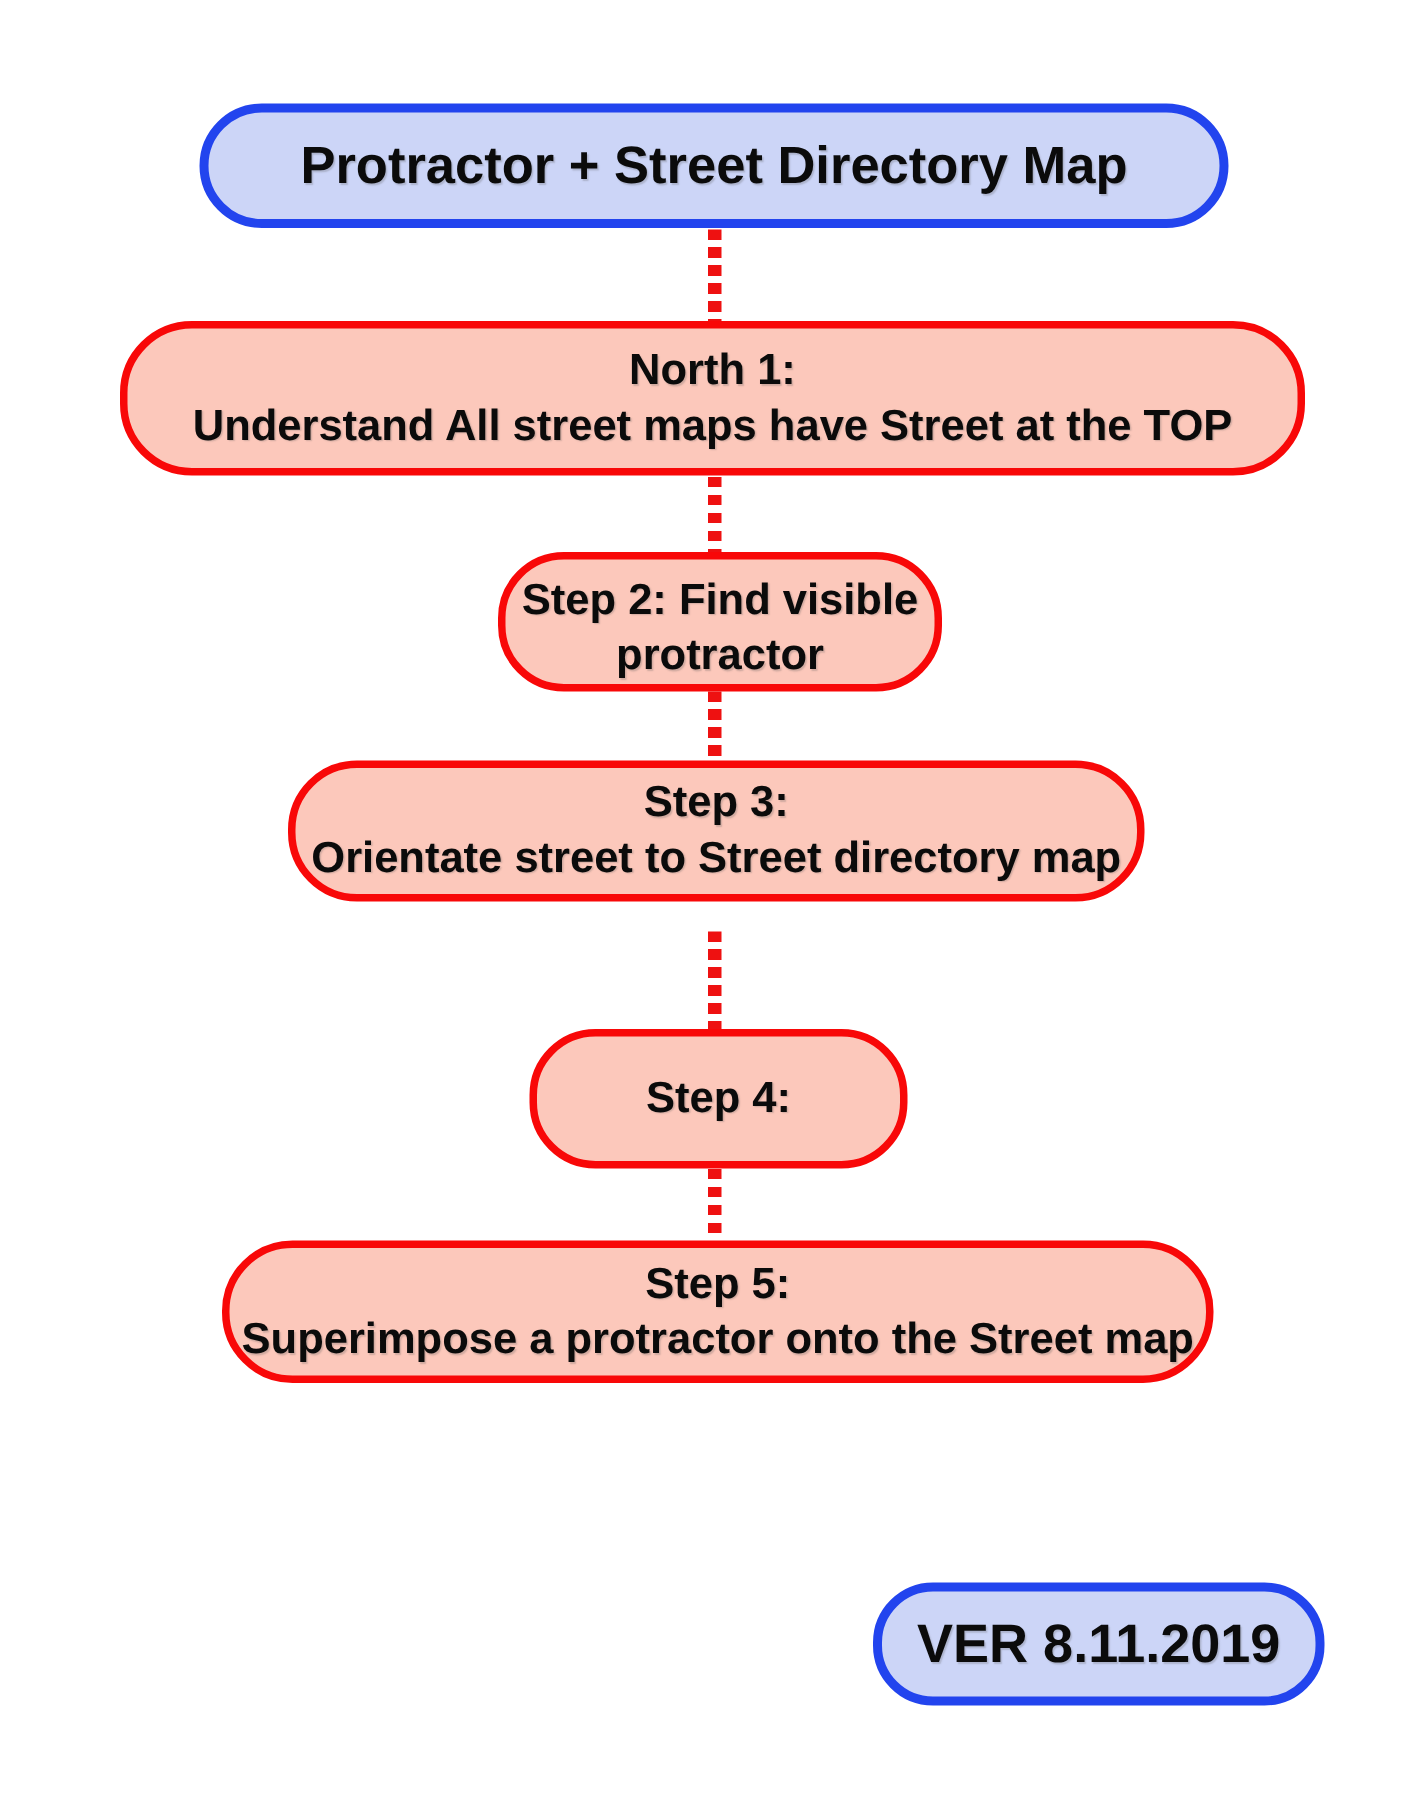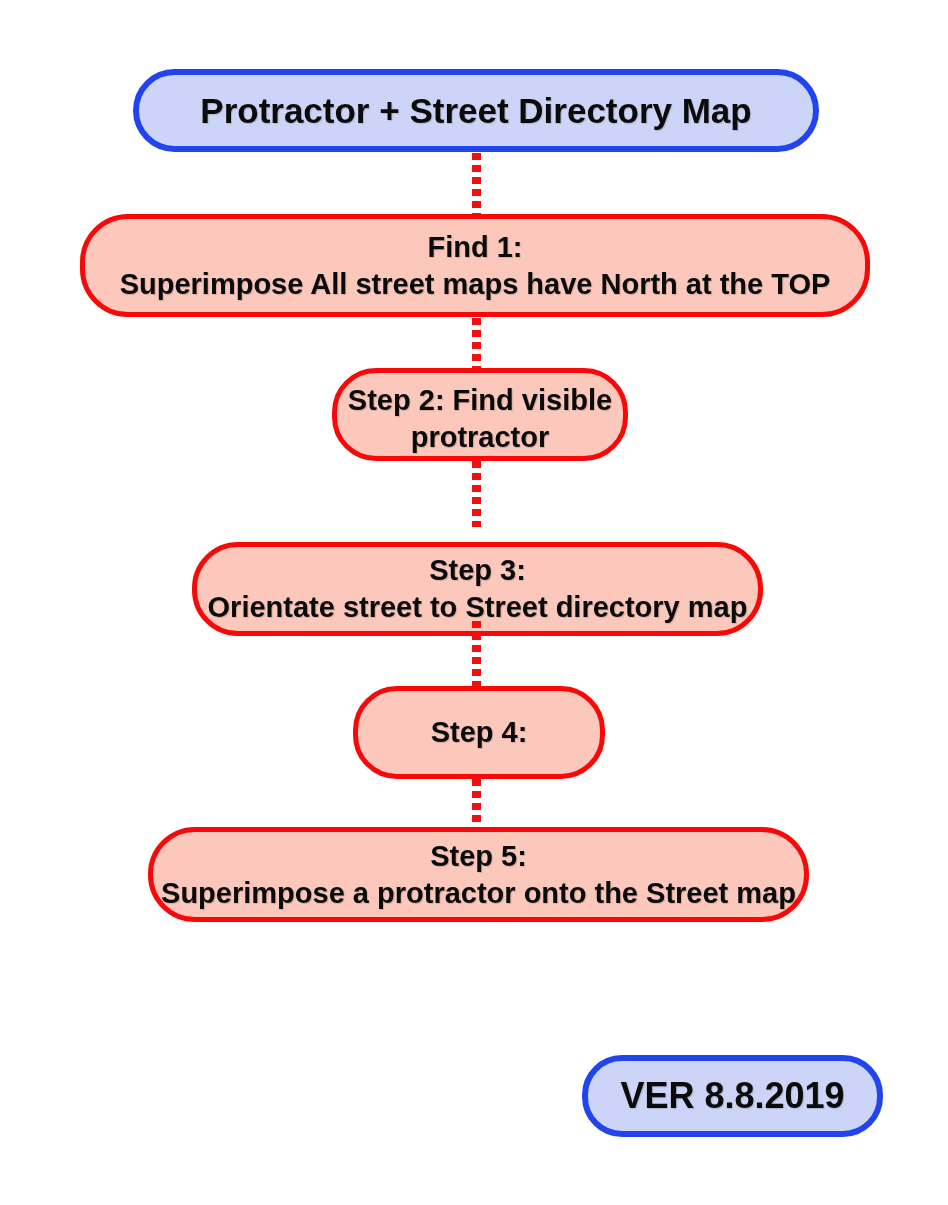--- a/index.html
+++ b/index.html
@@ -65,49 +65,49 @@
 
 <div class="canvas">
 
   <div class="node blue-node title-node" style="left:133px; top:69px; width:686px; height:83px;">
     <div class="line">Protractor + Street Directory Map</div>
   </div>
 
   <div class="connector" style="left:472px; top:153px; height:61px;"></div>
 
   <div class="node red-node step-node" style="left:80px; top:214px; width:790px; height:103px; border-radius:48px;">
-    <div class="line">Find 1:</div>
-    <div class="line">Superimpose All street maps have North at the TOP</div>
+    <div class="line">North 1:</div>
+    <div class="line">Understand All street maps have Street at the TOP</div>
   </div>
 
   <div class="connector" style="left:472px; top:318px; height:50px;"></div>
 
   <div class="node red-node step-node" style="left:332px; top:368px; width:296px; height:93px; border-radius:44px;justify-content:flex-end;">
     <div class="line">Step 2: Find visible</div>
     <div class="line">protractor</div>
   </div>
 
   <div class="connector" style="left:472px; top:461px; height:66px;"></div>
 
-  <div class="node red-node step-node" style="left:192px; top:542px; width:571px; height:94px; border-radius:46px;">
+  <div class="node red-node step-node" style="left:192px; top:507px; width:571px; height:94px; border-radius:46px;">
     <div class="line">Step 3:</div>
     <div class="line">Orientate street to Street directory map</div>
   </div>
 
   <div class="connector" style="left:472px; top:621px; height:65px;"></div>
 
   <div class="node red-node step-node" style="left:353px; top:686px; width:252px; height:93px; border-radius:44px;">
     <div class="line">Step 4:</div>
   </div>
 
   <div class="connector" style="left:472px; top:779px; height:48px;"></div>
 
   <div class="node red-node step-node" style="left:148px; top:827px; width:661px; height:95px; border-radius:47px;">
     <div class="line">Step 5:</div>
     <div class="line">Superimpose a protractor onto the Street map</div>
   </div>
 
 
   <div class="node blue-node footer-node" style="left:582px; top:1055px; width:301px; height:82px; border-radius:40px;">
-    <div class="line">VER 8.8.2019</div>
+    <div class="line">VER 8.11.2019</div>
   </div>
 
 </div>
 
 </body></html>

